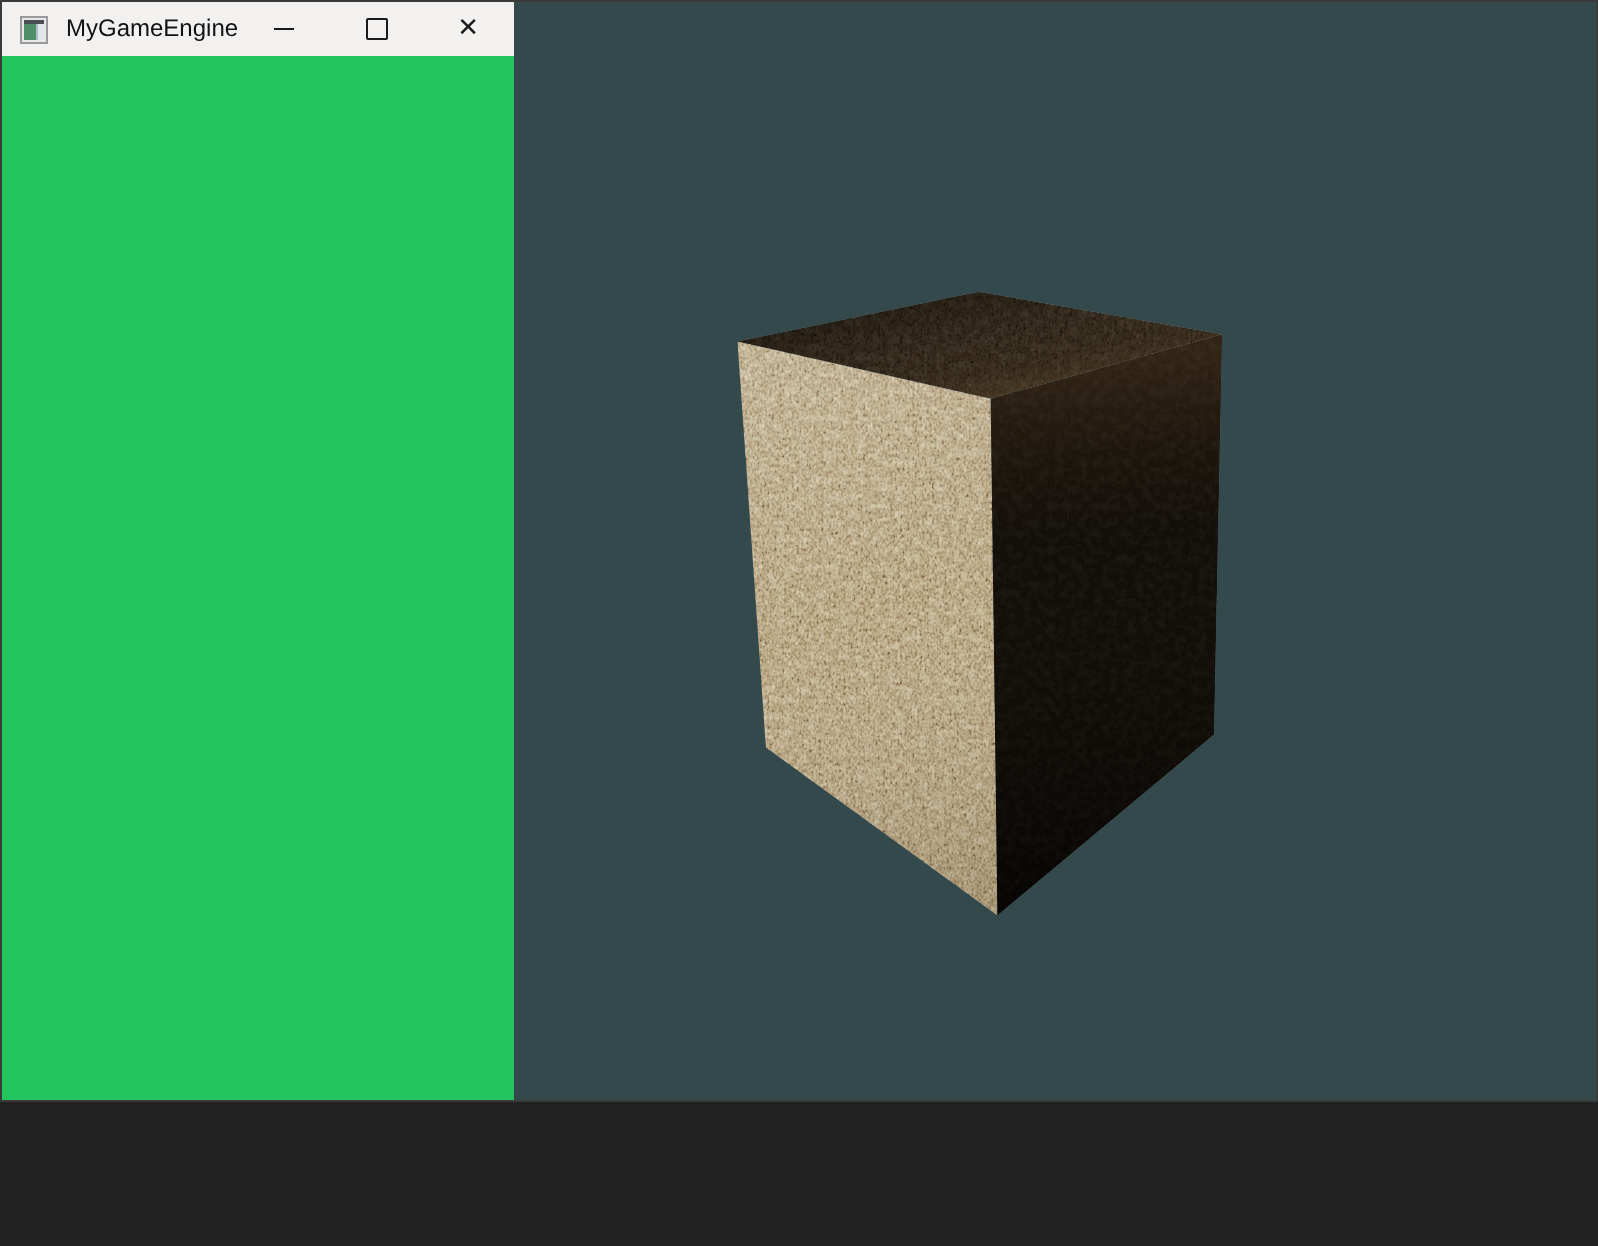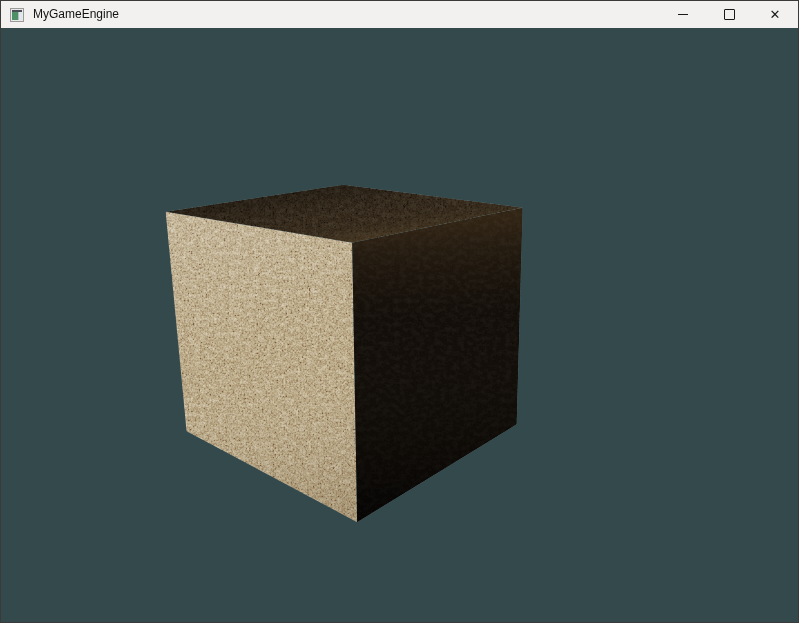--- a/index.html
+++ b/index.html
@@ -1,20 +1,20 @@
 <!DOCTYPE html>
 <html><head>
 <meta charset="utf-8">
 <style>
   html,body{margin:0;padding:0;background:#222;}
   .window{
-    width:799px;height:623px;
+    width:799px;height:551px;
     box-sizing:border-box;
     border:1px solid #3a3a3a;
-    display:flex;flex-direction:column;
+    display:flex;flex-direction:row;
     font-family:"Liberation Sans", sans-serif;
     background:#22c55e;
     overflow:hidden;
   }
   .titlebar{
     height:27px;flex:0 0 27px;
     background:#f2f1f0;
     display:flex;align-items:center;
     user-select:none;
   }

